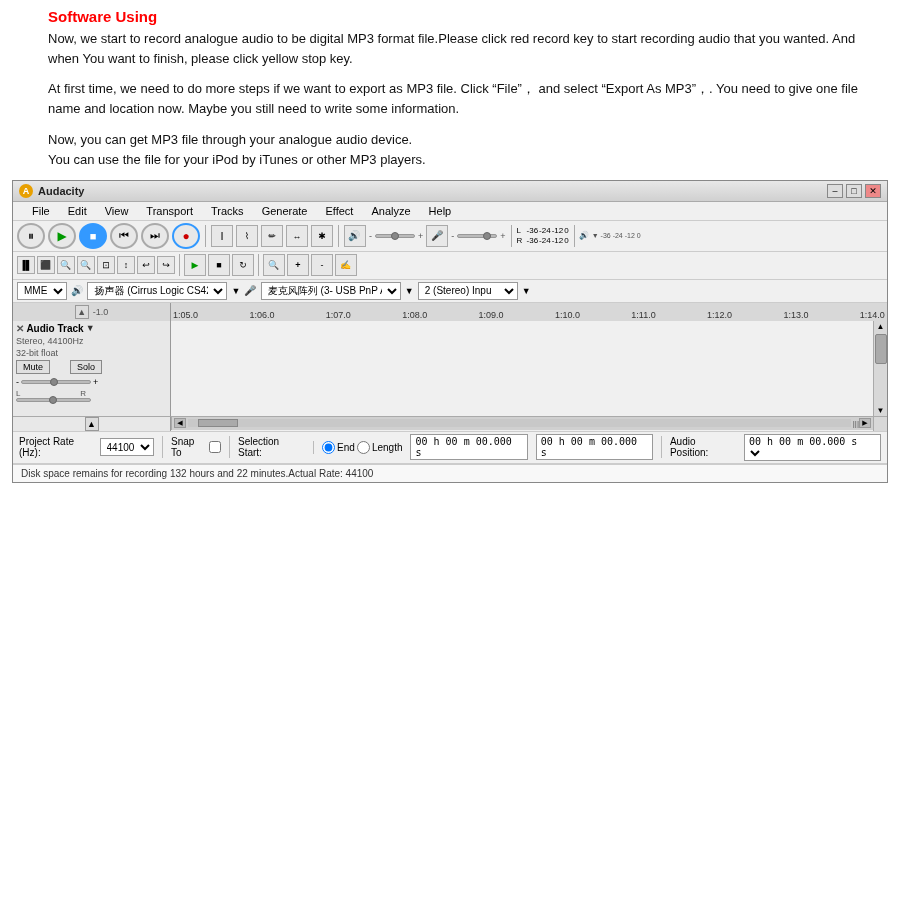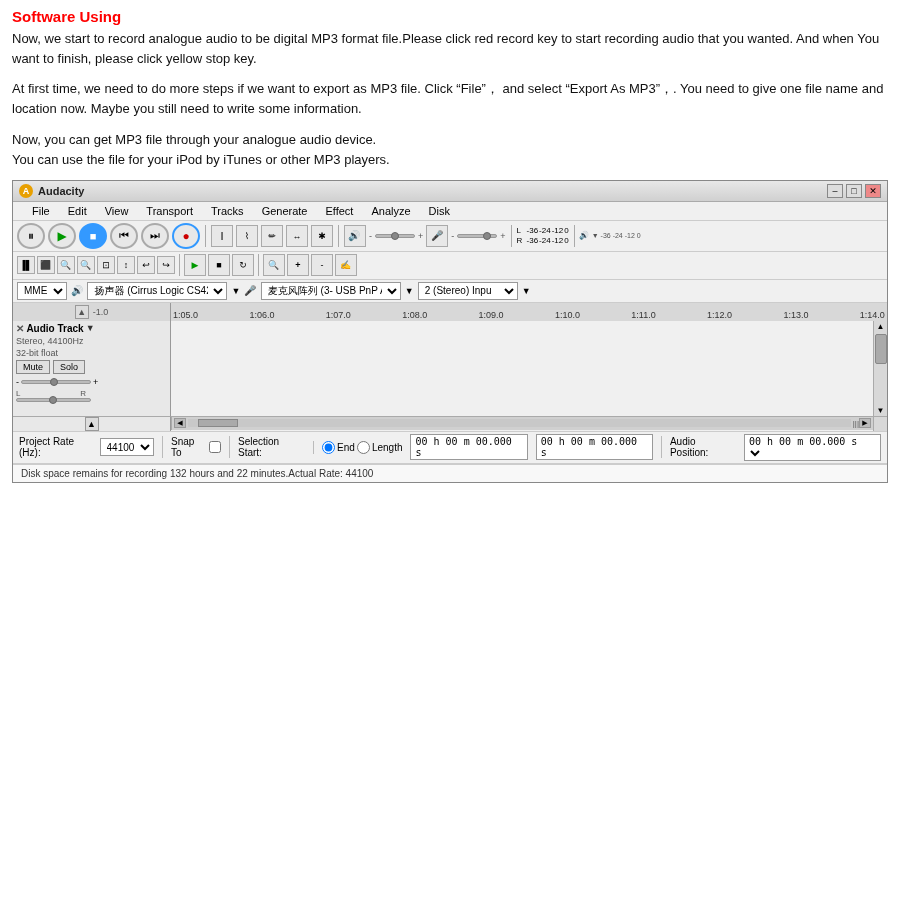--- a/index.html
+++ b/index.html
@@ -8,20 +8,21 @@
       height: 900px;
       font-family: Arial, sans-serif;
       font-size: 13px;
       background: #fff;
       overflow: hidden;
     }
 
     
     .top-text {
       padding: 8px 12px 0 12px;
+      margin-left: 36px;
     }
     .top-text h2 {
       color: #ff0000;
       font-size: 15px;
       font-weight: bold;
       margin-bottom: 4px;
     }
     .top-text p {
       font-size: 13px;
       line-height: 1.55;
@@ -182,21 +183,21 @@
       gap: 2px;
       font-size: 10px;
       font-weight: bold;
       margin-bottom: 2px;
     }
     .track-x { font-size: 10px; cursor: pointer; color: #555; }
     .track-dropdown { font-size: 9px; color: #333; }
     .track-info { font-size: 9px; color: #555; margin-bottom: 2px; }
     .track-mute-solo {
       display: flex;
-      gap: 3px;
+      gap: 20px;
       margin-bottom: 3px;
     }
     .mute-btn, .solo-btn {
       padding: 1px 6px;
       font-size: 9px;
       border: 1px solid #888;
       background: #e0e0e0;
       cursor: pointer;
     }
     .track-gain {
@@ -456,21 +457,21 @@
 
   <div class="menu-bar">
     <span class="menu-item">File</span>
     <span class="menu-item">Edit</span>
     <span class="menu-item">View</span>
     <span class="menu-item">Transport</span>
     <span class="menu-item">Tracks</span>
     <span class="menu-item">Generate</span>
     <span class="menu-item">Effect</span>
     <span class="menu-item">Analyze</span>
-    <span class="menu-item">Disk</span>
+    <span class="menu-item">Help</span>
   </div>
 
   <div class="toolbar-row">
 
     <div class="transport-btn" style="font-size:12px;">⏸</div>
     <div class="transport-btn" style="font-size:12px; color:#090;">▶</div>
     <div class="transport-btn stop-btn" style="font-size:11px; color:white;">■</div>
     <div class="transport-btn" style="font-size:11px;">⏮</div>
     <div class="transport-btn" style="font-size:11px;">⏭</div>
     <div class="transport-btn record-btn" style="font-size:12px; color:#cc0000;">●</div>

